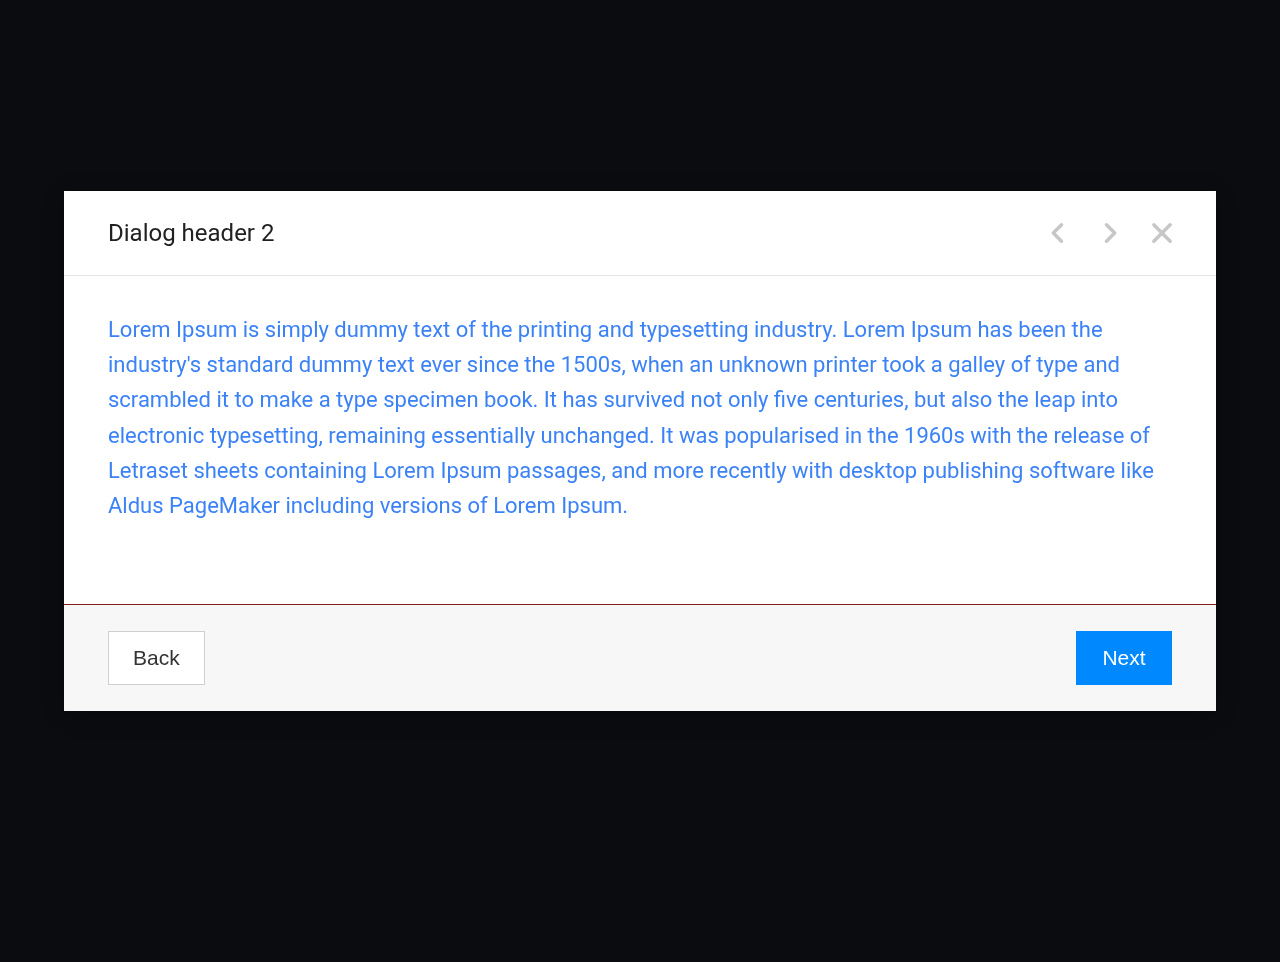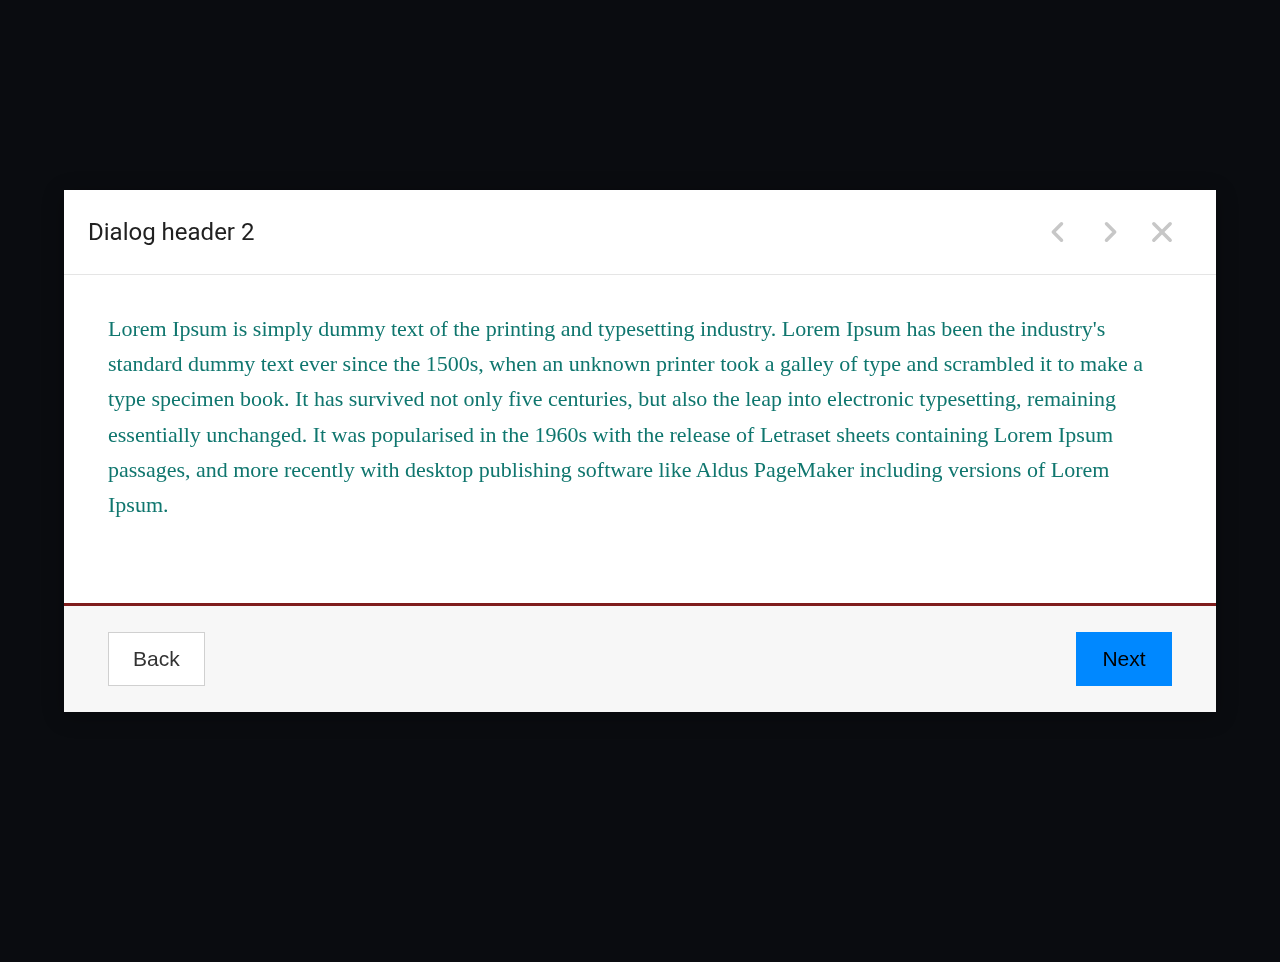--- a/index.html
+++ b/index.html
@@ -26,21 +26,21 @@
       display: flex;
       flex-direction: column;
       position: relative;
       top: -30px;
     }
 
     .dialog-header {
       display: flex;
       align-items: center;
       justify-content: space-between;
-      padding: 28px 40px 28px 24px;
+      padding: 28px 40px 28px 44px;
       border-bottom: 1px solid #e5e5e5;
     }
 
     .dialog-title {
       font-size: 24px;
       font-weight: 400;
       color: #212121;
     }
 
     .header-icons {
@@ -65,31 +65,30 @@
     }
 
     .dialog-body {
       padding: 36px 44px 72px 44px;
       background-color: #ffffff;
     }
 
     .body-text {
       font-size: 22px;
       line-height: 1.6;
-      color: #0f766e;
+      color: #3b82f6;
       font-weight: 400;
-      font-family: Liberation Serif, serif;
     }
 
     .dialog-footer {
       display: flex;
       justify-content: space-between;
       padding: 26px 44px;
       background-color: #f7f7f7;
-      border-top: 3px solid #7f1d1d;
+      border-top: 1px solid #7f1d1d;
       margin-top: 9px;
     }
 
     .footer-right {
       display: flex;
       gap: 16px;
     }
 
     .btn {
       padding: 14px 24px;
@@ -99,21 +98,21 @@
       border: 1px solid #d0d0d0;
       background-color: #ffffff;
       color: #333333;
       min-width: 96px;
       text-align: center;
     }
 
     .btn-primary {
       background-color: #0088ff;
       border-color: #0088ff;
-      color: #000000;
+      color: #ffffff;
       font-weight: 500;
     }
   </style>
 </head>
 <body>
 
 <div class="dialog">
 
   <div class="dialog-header">
     <div class="dialog-title">Dialog header 2</div>

